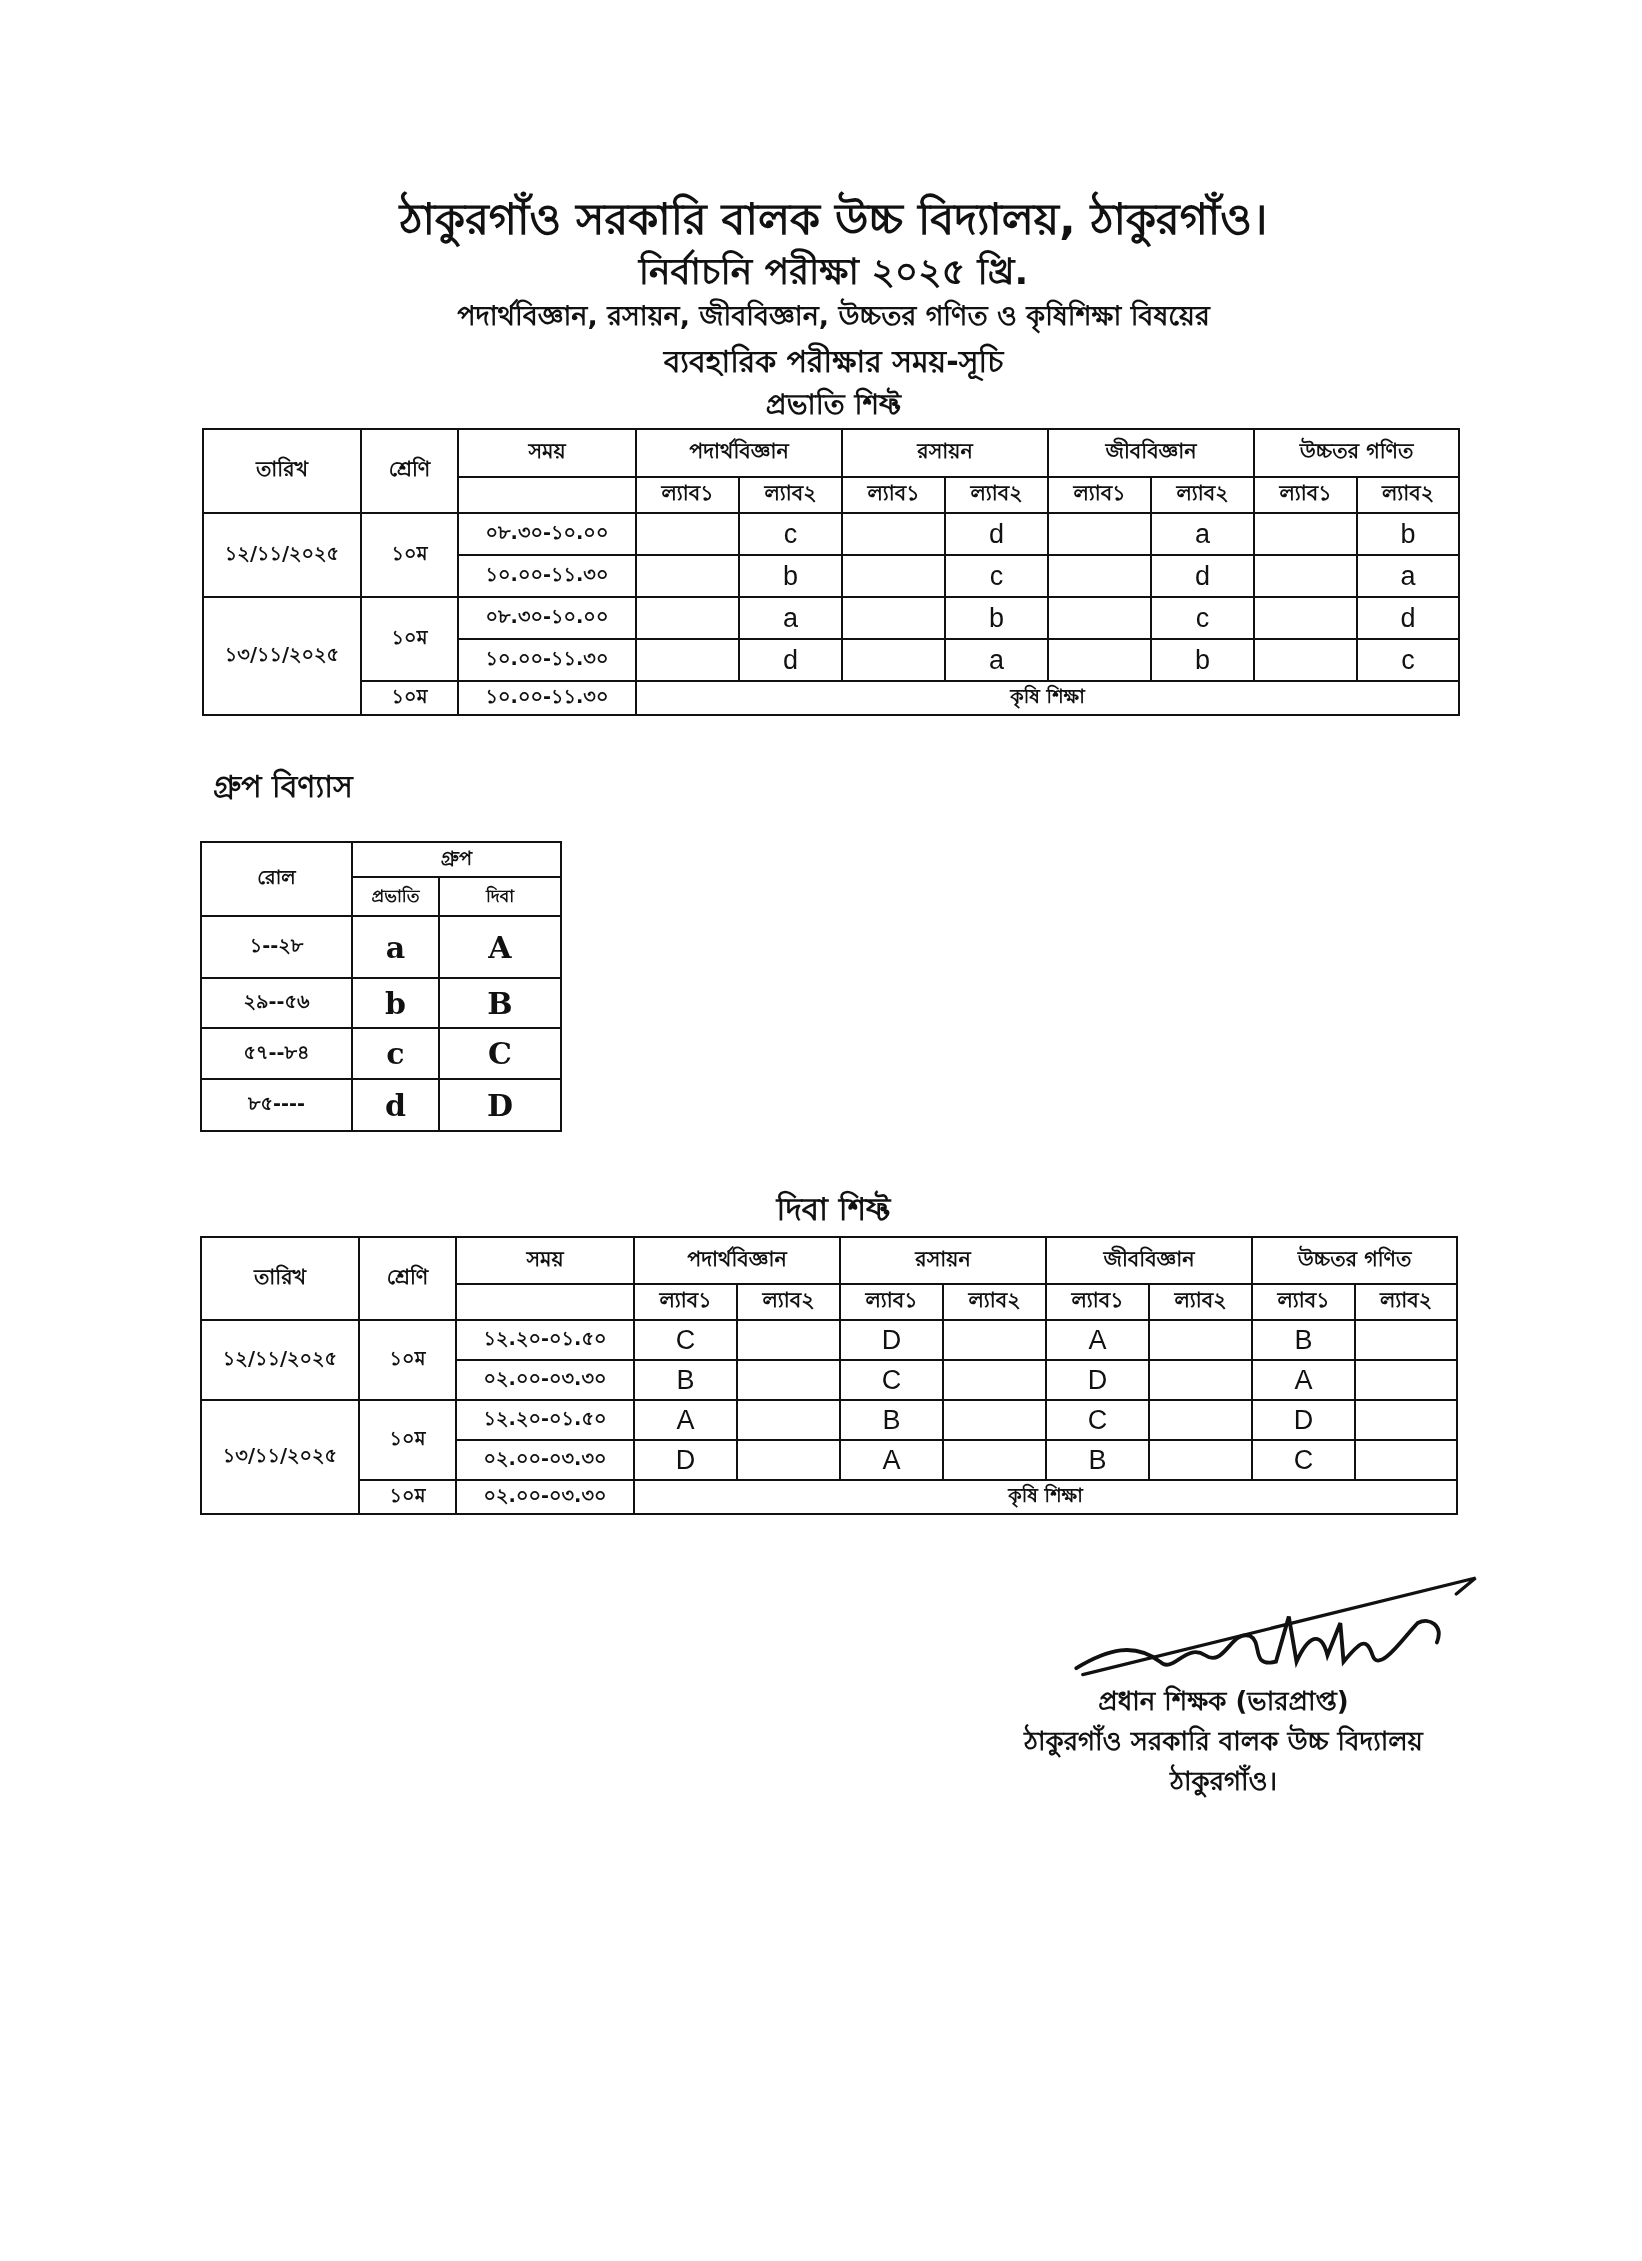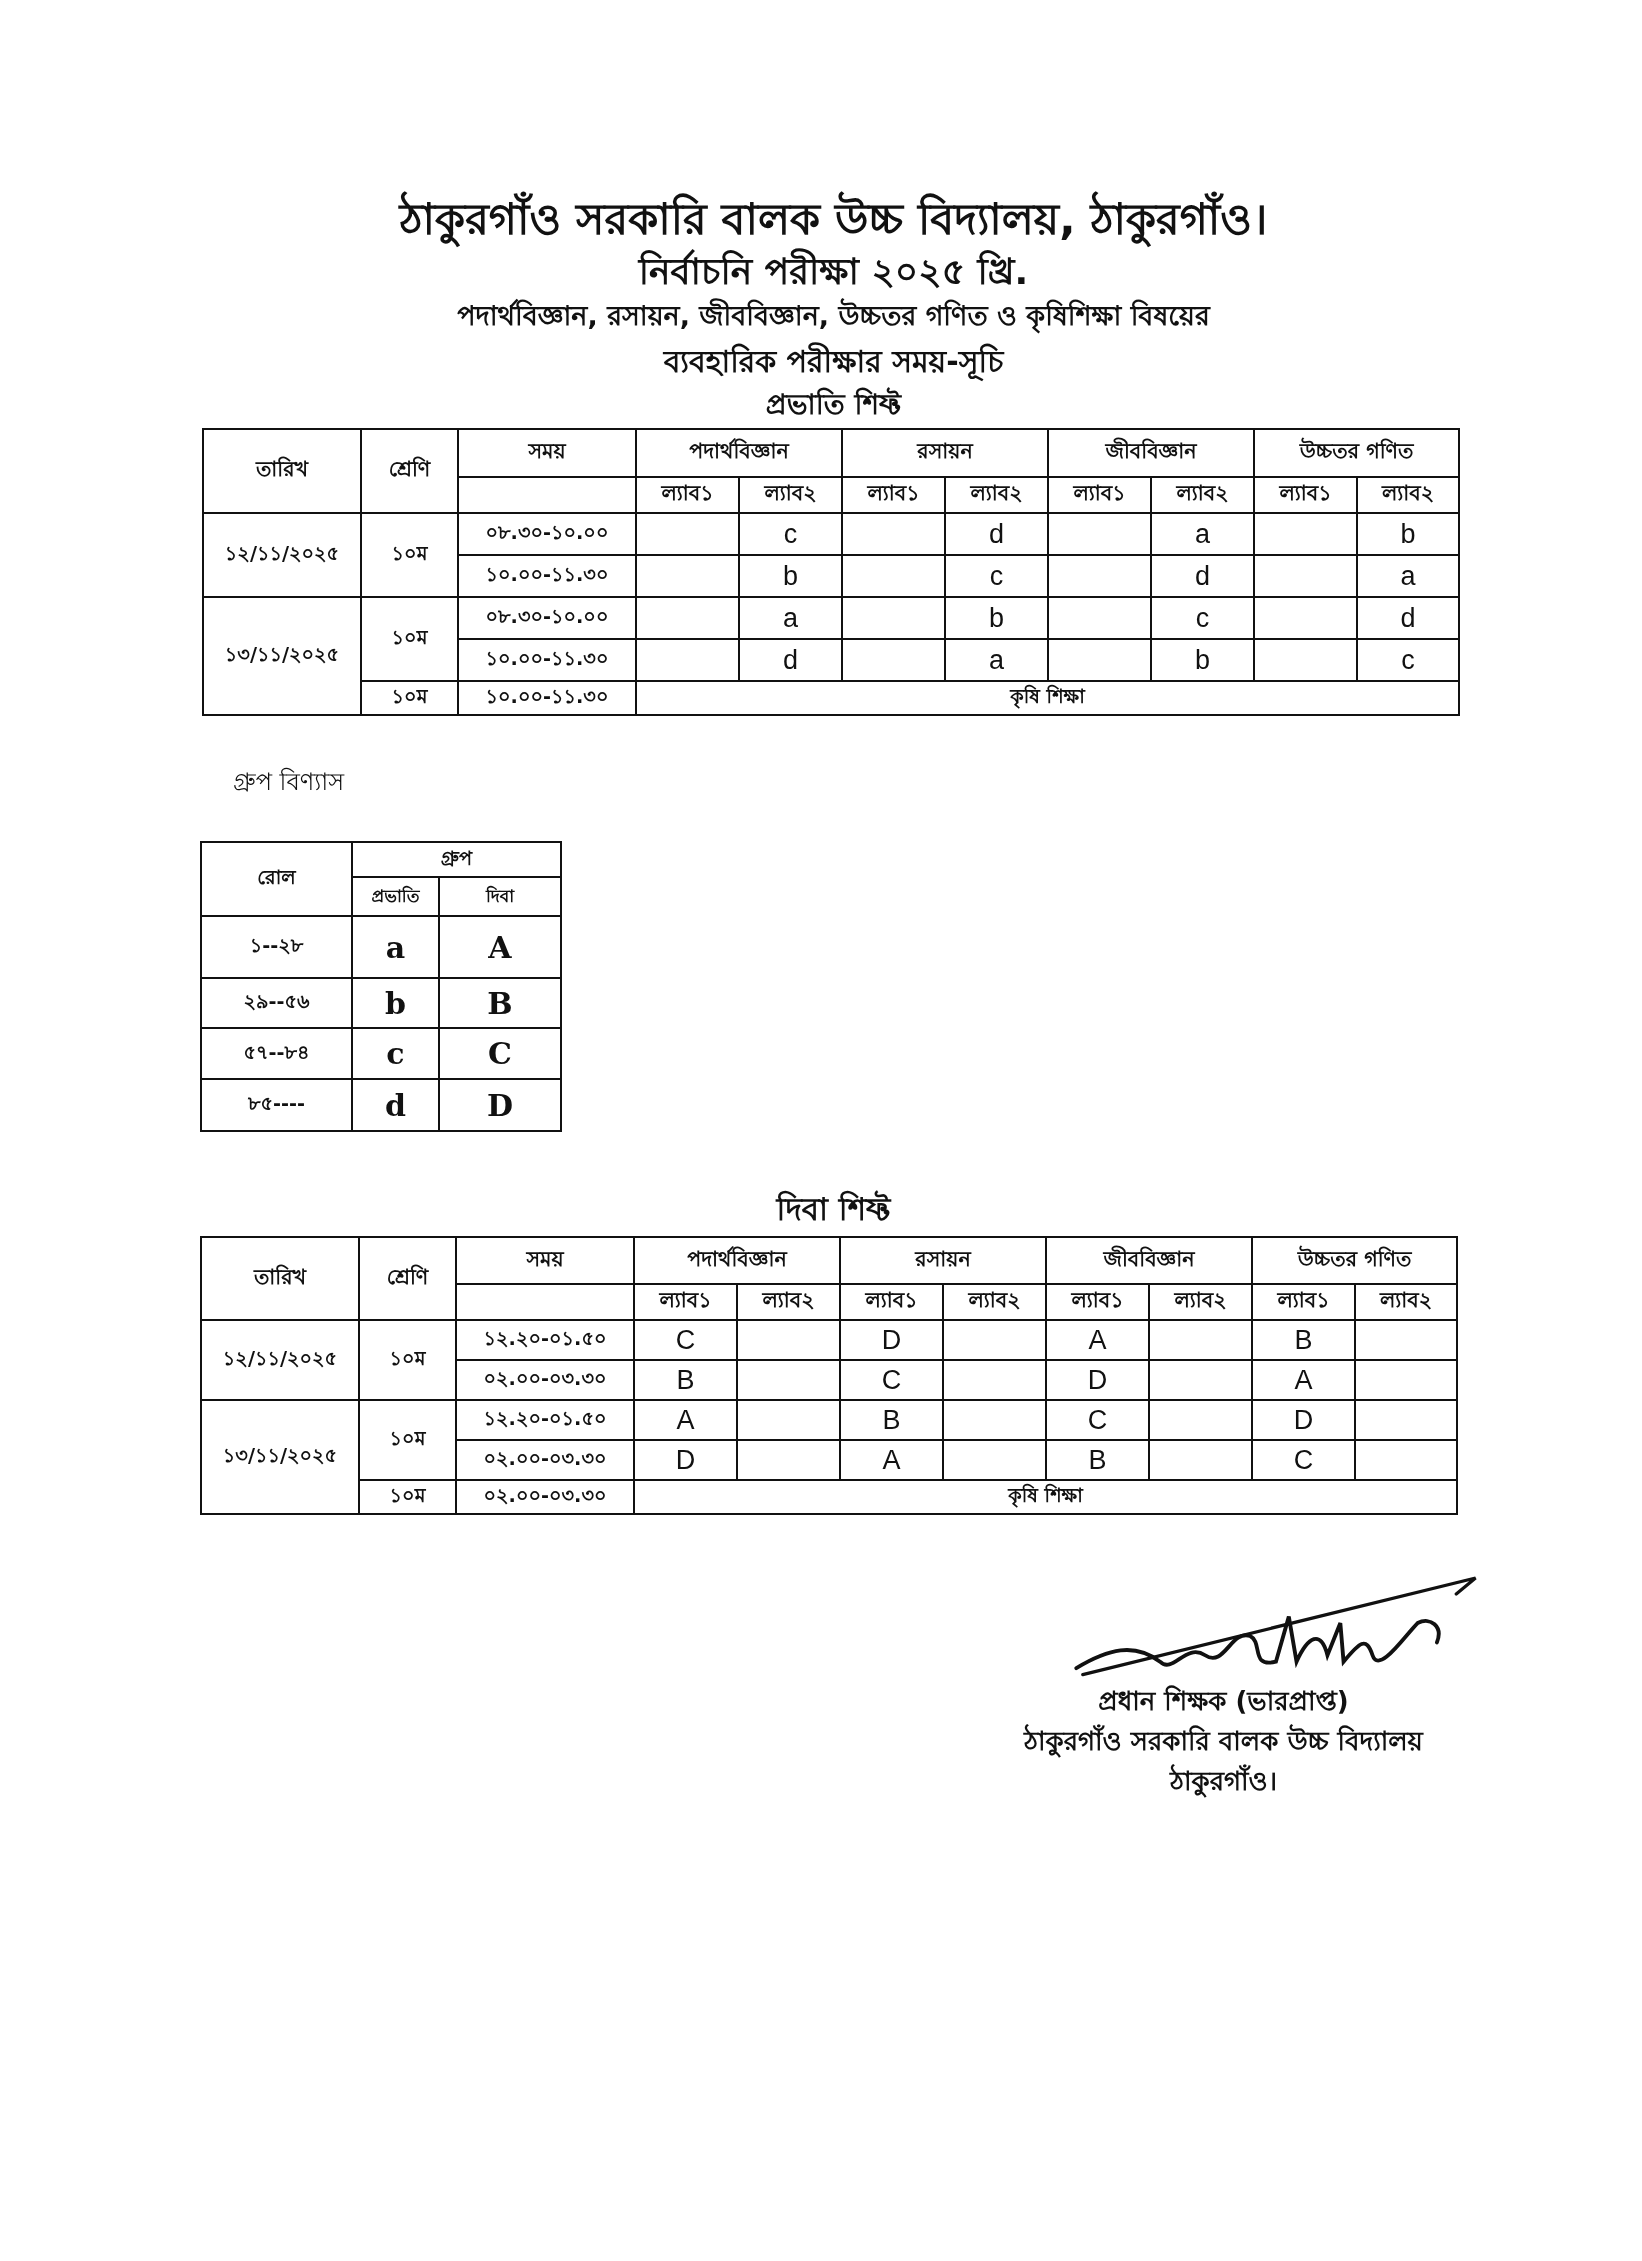--- a/index.html
+++ b/index.html
@@ -12,21 +12,21 @@
   .h4 { top: 338px; font-size: 30px; font-weight: bold; }
   .h5 { top: 383px; font-size: 28px; font-weight: bold; }
   table.sched { position: absolute; border-collapse: collapse; table-layout: fixed; }
   table.sched td { border: 2.6px solid #111; text-align: center; vertical-align: middle;
                    font-size: 19.3px; font-weight: bold; padding: 0; }
   table.sched td.letter { font-family: "Liberation Sans", sans-serif; font-weight: normal; font-size: 27px; }
   table.sched td.hdr { font-size: 20.6px; }
   table.sched td.top { vertical-align: top; padding-top: 6.4px; }
   #morning { left: 202px; top: 428px; width: 1256px; }
   #day { left: 200px; top: 1236px; width: 1256px; }
-  .grp-title { position: absolute; left: 213px; top: 763px; font-size: 24px; font-weight: normal; margin-left: 20px; }
+  .grp-title { position: absolute; left: 213px; top: 763px; font-size: 30px; font-weight: bold; }
   table.grp { position: absolute; left: 200px; top: 841px; width: 361px; border-collapse: collapse; table-layout: fixed; }
   table.grp td { border: 2.6px solid #111; text-align: center; font-weight: bold; font-size: 19.3px; padding: 0; }
   table.grp td.letter { font-family: "DejaVu Serif", "Liberation Serif", serif; font-size: 30px; }
   .day-title { top: 1185px; font-size: 31px; font-weight: bold; }
   .sig-block { position: absolute; left: 966px; width: 515px; top: 1681px; text-align: center; }
   .sig-block div { font-size: 26px; font-weight: bold; line-height: 40px; }
   .sig { position: absolute; left: 1057px; top: 1565px; width: 425px; height: 129px; }
 </style>
 </head>
 <body>

